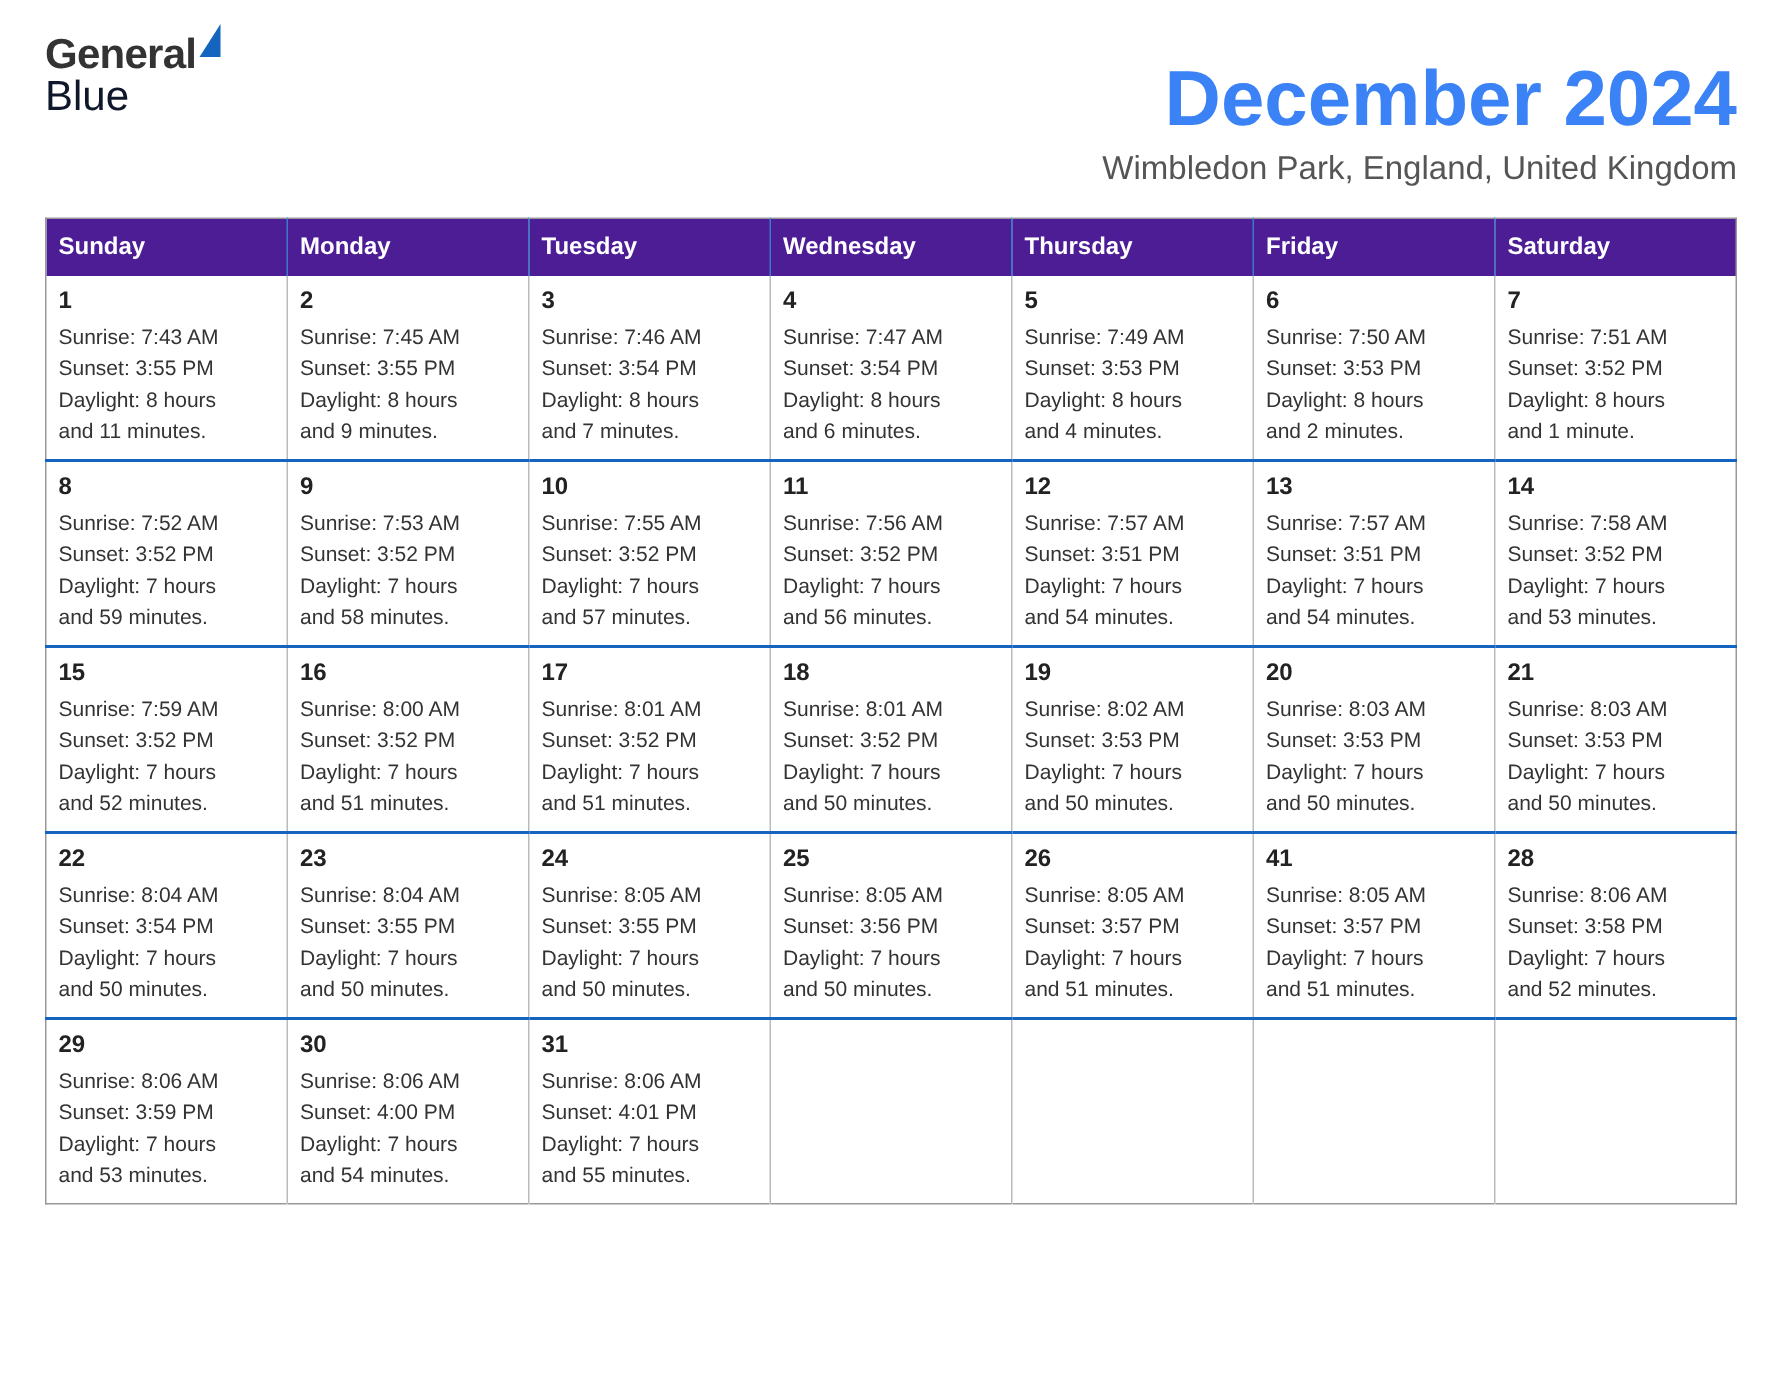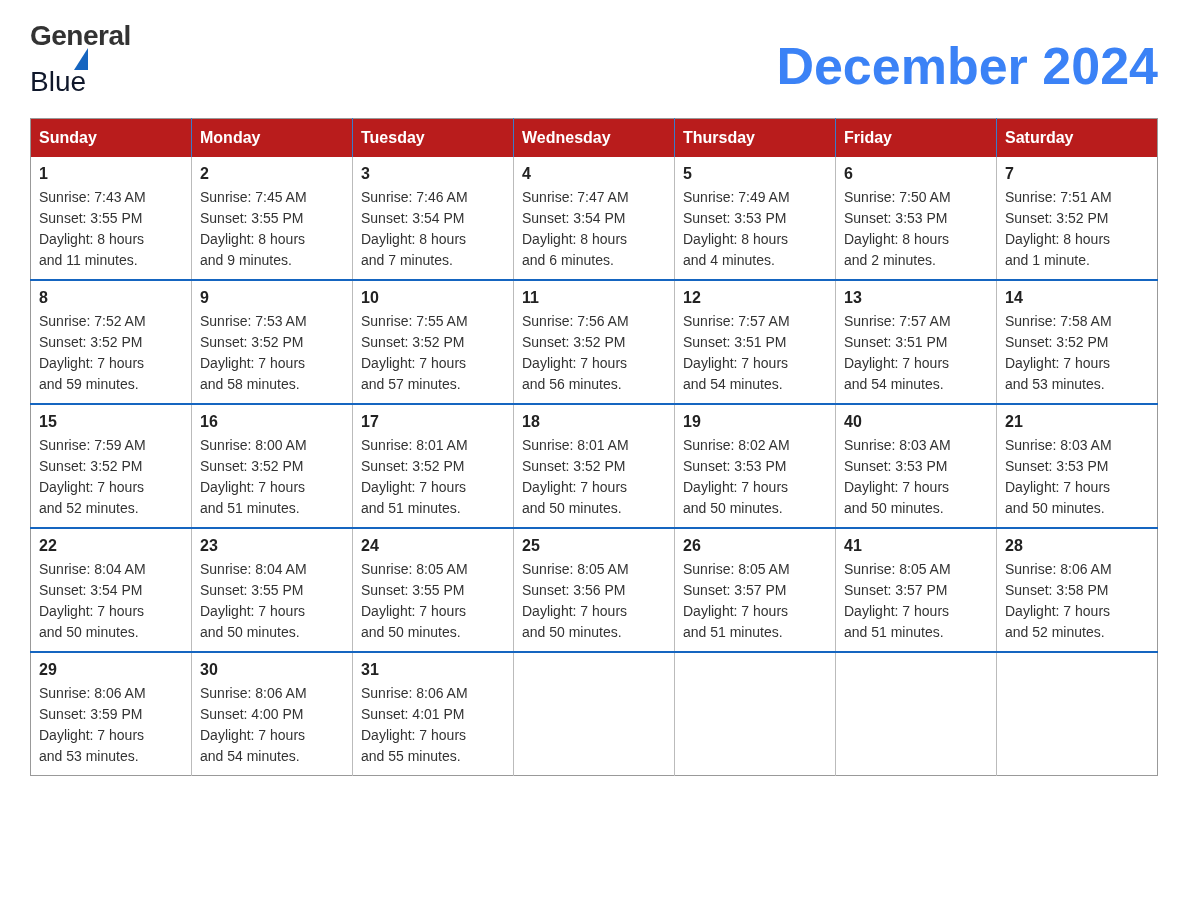--- a/index.html
+++ b/index.html
@@ -16,22 +16,21 @@
       align-items: flex-start;
       margin-bottom: 20px;
     }
     .logo {
       display: flex;
       flex-direction: column;
       align-items: flex-start;
     }
     .logo-top {
       display: flex;
-      align-items: center;
-      flex-direction: column;
+      align-items: flex-start;
     }
     .logo-general {
       font-size: 28px;
       font-weight: bold;
       color: #333;
       letter-spacing: -0.5px;
     }
     .logo-triangle {
       width: 0;
       height: 0;
@@ -61,21 +60,21 @@
       font-size: 22px;
       color: #555;
       margin-top: 4px;
     }
     .calendar-table {
       width: 100%;
       border-collapse: collapse;
       border: 1px solid #999;
     }
     .calendar-table thead tr th {
-      background-color: #b91c1c;
+      background-color: #4c1d95;
       color: #fff;
       font-size: 16px;
       font-weight: bold;
       padding: 10px 8px;
       text-align: left;
       border-right: 1px solid #3a7bc8;
     }
     .calendar-table thead tr th:last-child {
       border-right: none;
       margin-left: 21px;
@@ -117,20 +116,21 @@
 <div class="header-area">
   <div class="logo">
     <div class="logo-top">
       <span class="logo-general">General</span>
       <div class="logo-triangle"></div>
     </div>
     <span class="logo-blue">Blue</span>
   </div>
   <div class="title-area">
     <div class="month-title">December 2024</div>
+    <div class="location-title">Wimbledon Park, England, United Kingdom</div>
   </div>
 </div>
 
 <table class="calendar-table">
   <thead>
     <tr>
     <th>Sunday</th>
         <th>Monday</th>
         <th>Tuesday</th>
         <th>Wednesday</th>
@@ -215,21 +215,21 @@
         </td>
         <td>
           <span class="day-number">18</span>
         <div class="day-info">Sunrise: 8:01 AM<br>Sunset: 3:52 PM<br>Daylight: 7 hours<br>and 50 minutes.</div>
         </td>
         <td>
           <span class="day-number">19</span>
         <div class="day-info">Sunrise: 8:02 AM<br>Sunset: 3:53 PM<br>Daylight: 7 hours<br>and 50 minutes.</div>
         </td>
         <td>
-          <span class="day-number">40</span>
+          <span class="day-number">20</span>
         <div class="day-info">Sunrise: 8:03 AM<br>Sunset: 3:53 PM<br>Daylight: 7 hours<br>and 50 minutes.</div>
         </td>
         <td>
           <span class="day-number">21</span>
         <div class="day-info">Sunrise: 8:03 AM<br>Sunset: 3:53 PM<br>Daylight: 7 hours<br>and 50 minutes.</div>
         </td>
       </tr>
       <tr>
         <td>
           <span class="day-number">22</span>

